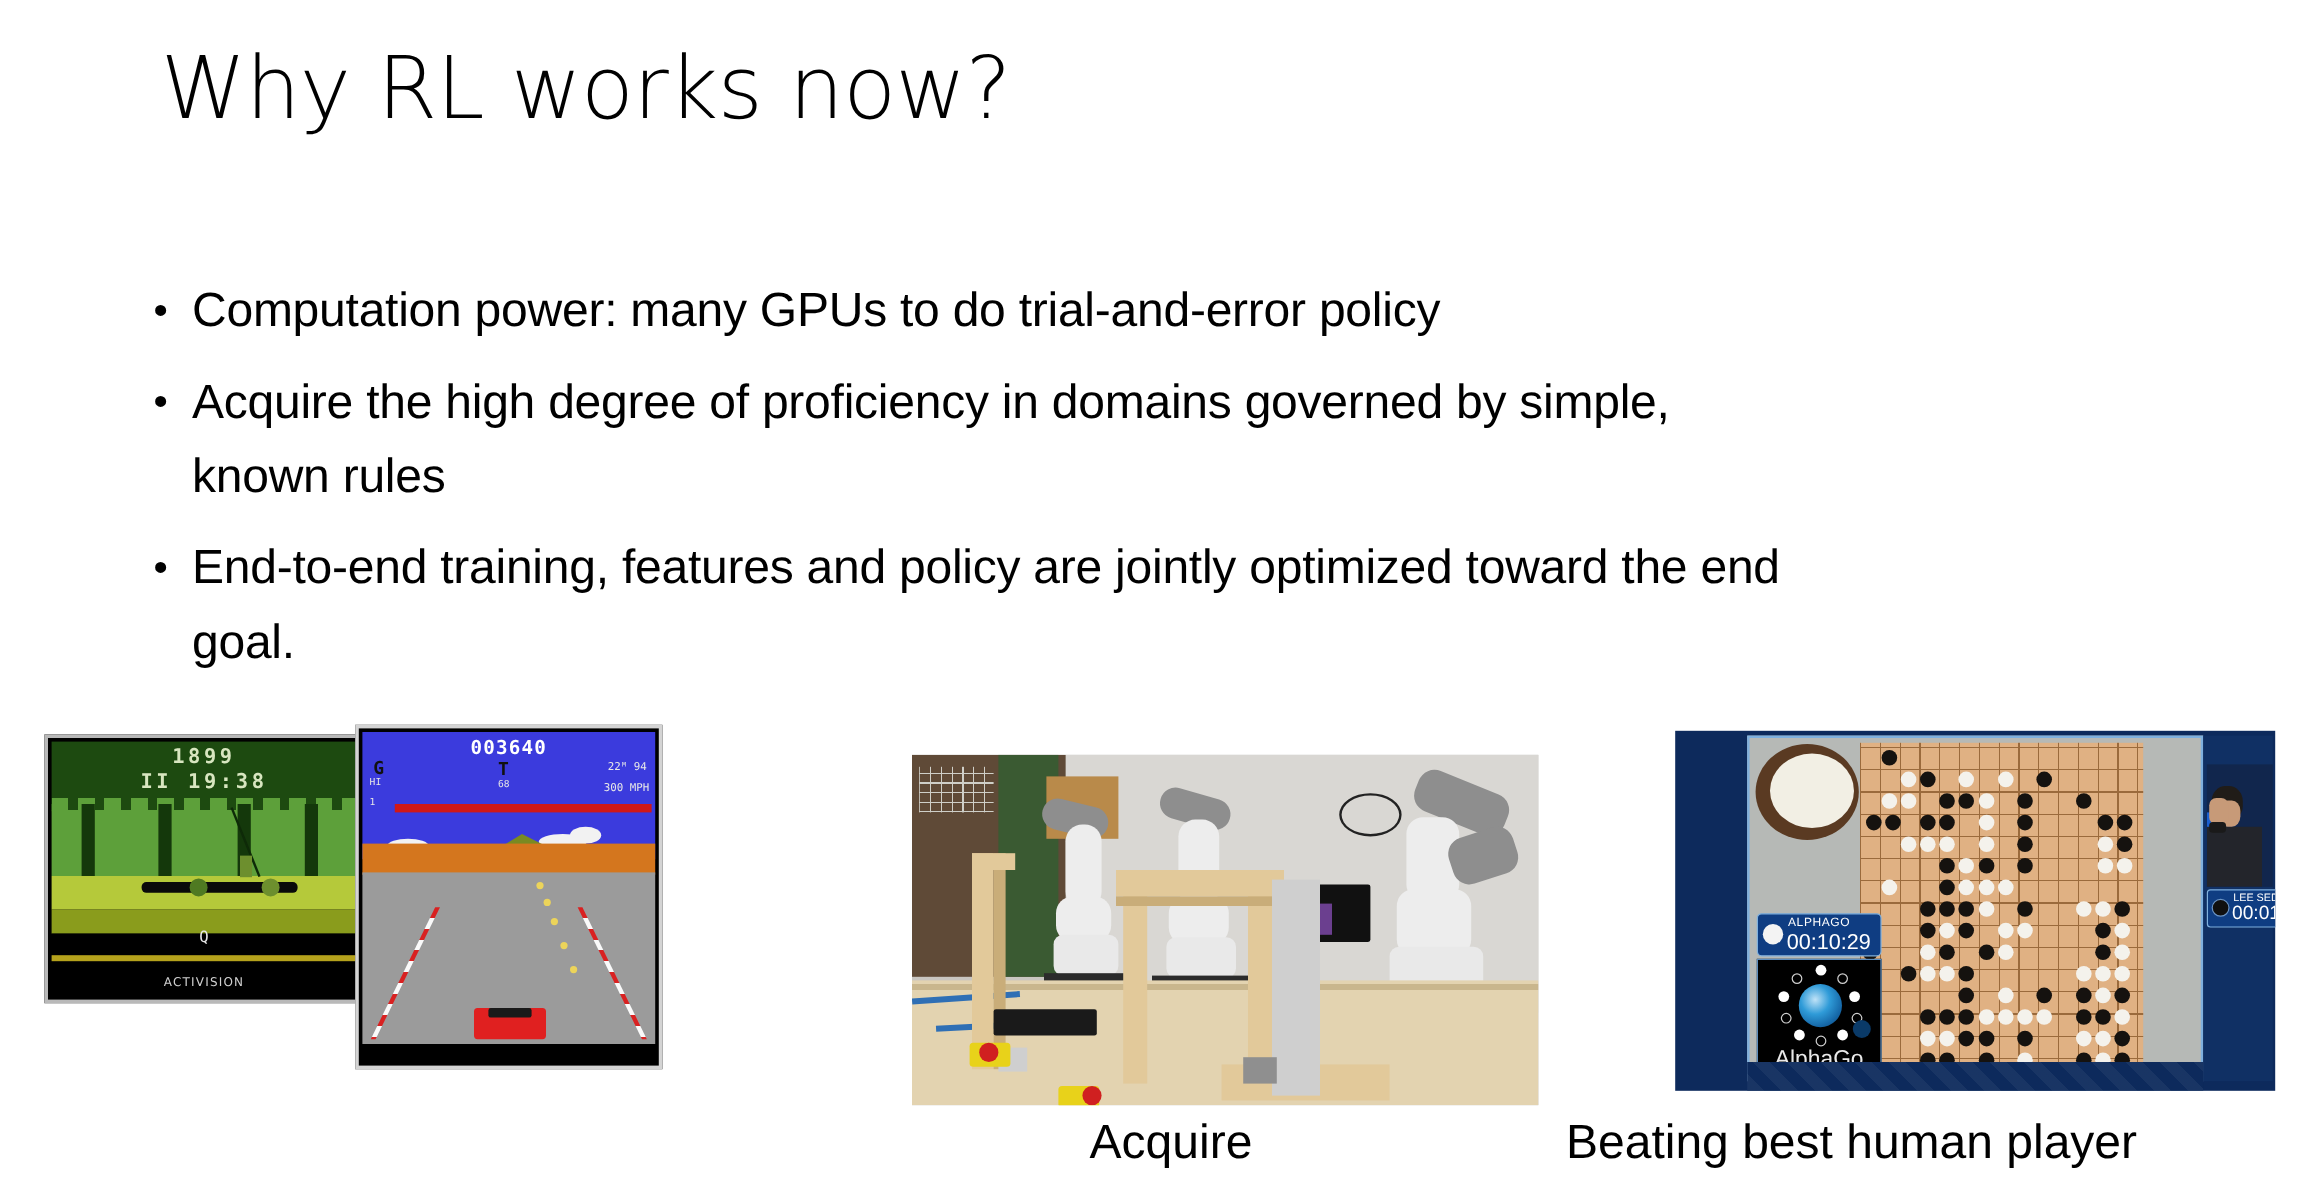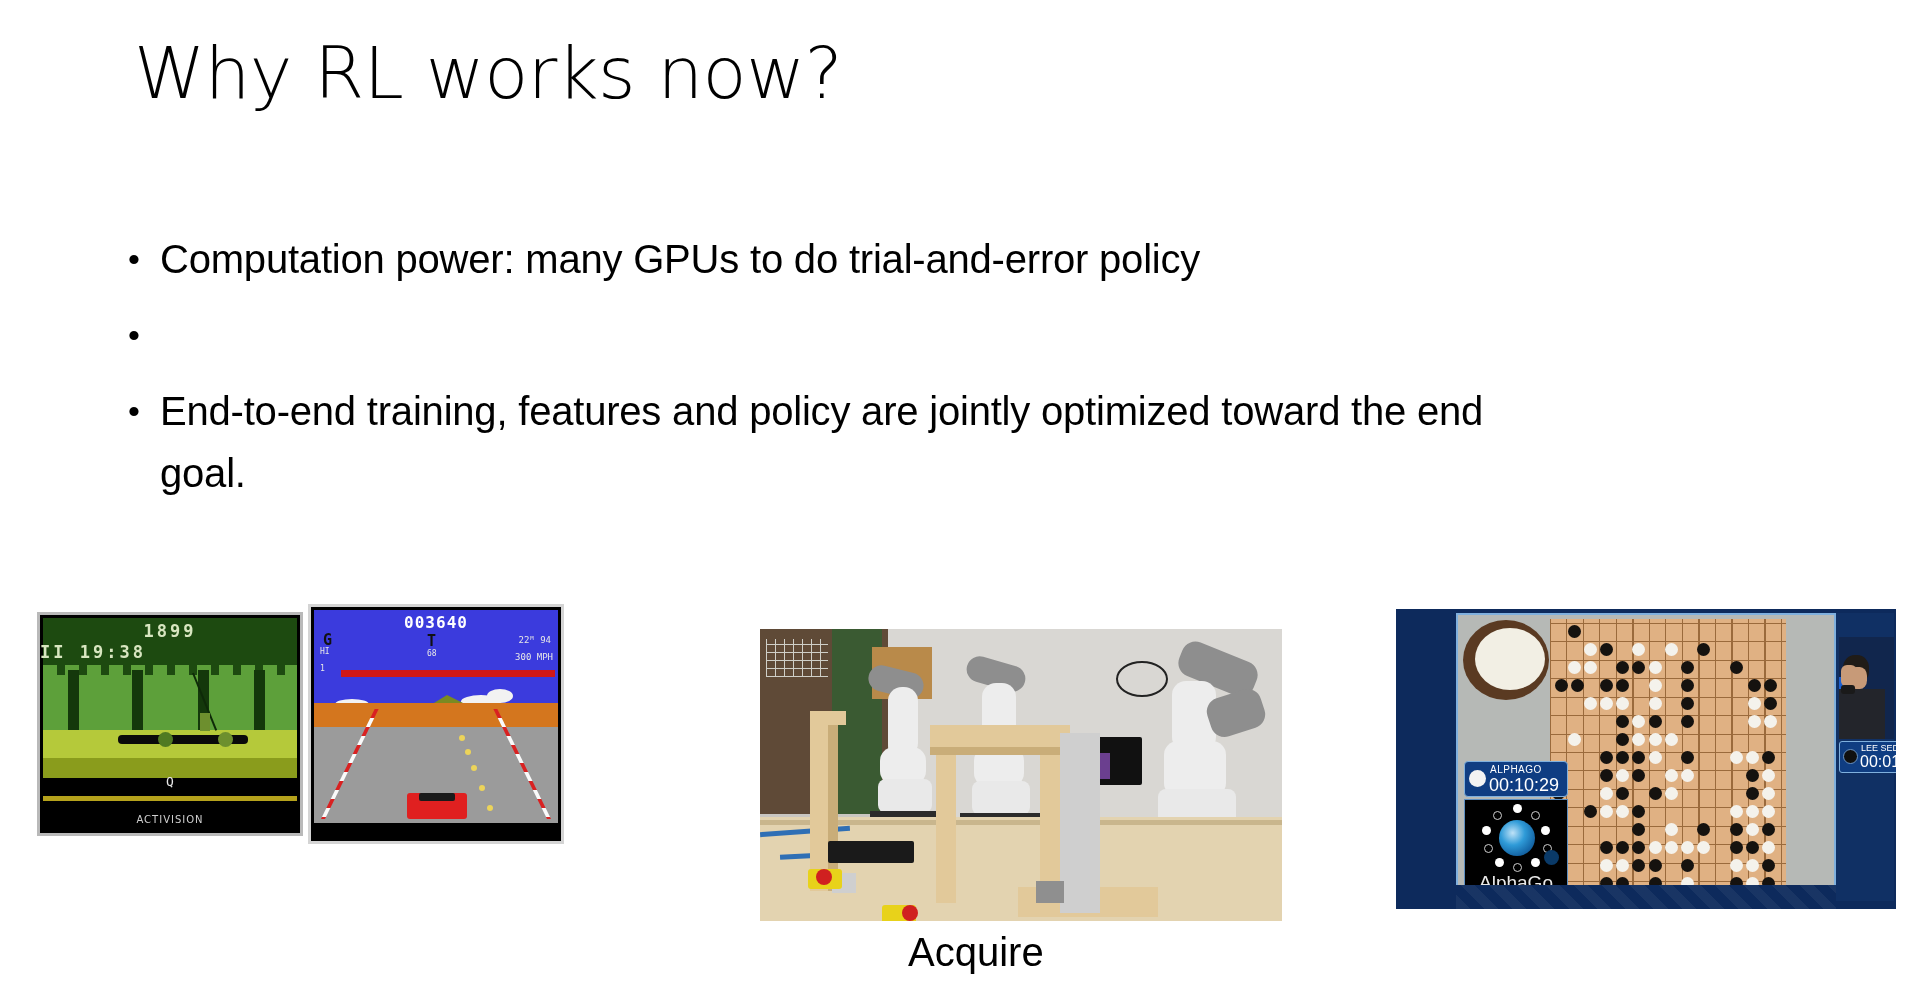--- a/index.html
+++ b/index.html
@@ -80,29 +80,29 @@
   .a1-ground2{ position:absolute; left:3px; top:143px; right:3px; height:20px; background:#8a9c1c; }
   .a1-black{ position:absolute; left:3px; top:163px; right:3px; bottom:3px; background:#000; }
   .a1-log  { position:absolute; left:78px; top:120px; width:130px; height:9px; background:#0a0a0a; border-radius:4px;}
   .a1-roll1{ position:absolute; left:118px; top:117px; width:15px; height:15px; background:#4f7a22; border-radius:50%;}
   .a1-roll2{ position:absolute; left:178px; top:117px; width:15px; height:15px; background:#6d8f2e; border-radius:50%;}
   .a1-vine { position:absolute; left:152px; top:58px; width:2px; height:62px; background:#0e2a08; transform:rotate(-22deg); transform-origin:top;}
   .a1-player{ position:absolute; left:160px; top:98px; width:10px; height:18px; background:#6d8f2e;}
   .a1-bar  { position:absolute; left:3px; bottom:32px; right:3px; height:5px; background:#b5a21c; }
   .a1-score{ position:absolute; left:0; top:6px; width:100%; text-align:center; color:#d8e6c0;
       font-family:"DejaVu Sans Mono", monospace; font-size:17px; font-weight:bold; letter-spacing:3px;}
-  .a1-timer{ position:absolute; left:0; top:27px; width:100%; text-align:left; color:#d8e6c0;
+  .a1-timer{ position:absolute; left:0; top:27px; width:100%; text-align:center; color:#d8e6c0;
       font-family:"DejaVu Sans Mono", monospace; font-size:17px; font-weight:bold; letter-spacing:3px;}
   .a1-logo { position:absolute; left:0; bottom:8px; width:100%; text-align:center; color:#cfcfcf;
       font-family:"DejaVu Sans", sans-serif; font-size:10px; letter-spacing:1px;}
   .a1-life { position:absolute; left:0; bottom:44px; width:100%; text-align:center; color:#e8e8e8;
       font-family:"DejaVu Sans Mono", monospace; font-size:13px;}
 
   
-  #atari2 { left: 308px; top: 604px; width: 256px; height: 240px; background:#000; border:3px solid #d4d4d4; }
+  #atari2 { left: 296px; top: 604px; width: 256px; height: 287px; background:#000; border:3px solid #d4d4d4; }
   .a2-sky  { position:absolute; left:3px; top:3px; right:3px; height:106px; background:#3b3bdd; }
   .a2-hills{ position:absolute; left:3px; top:96px; right:3px; height:26px; background:#d4761e; }
   .a2-hillpk{ position:absolute; left:100px; top:88px; width:80px; height:22px; background:#7a8a22;
       clip-path: polygon(0 100%, 45% 0, 100% 100%); }
   .a2-road { position:absolute; left:3px; top:120px; right:3px; bottom:18px; background:#9b9b9b; }
   .a2-redline{ position:absolute; left:30px; top:63px; right:6px; height:7px; background:#d01818; }
   .a2-score{ position:absolute; left:0; top:6px; width:100%; text-align:center; color:#fff;
       font-family:"DejaVu Sans Mono", monospace; font-size:16px; font-weight:bold; letter-spacing:1px;}
   .a2-g    { position:absolute; left:12px; top:24px; color:#111; font-size:15px; font-weight:bold;
       font-family:"DejaVu Sans Mono", monospace;}
@@ -207,20 +207,21 @@
 
   <div id="title">Why RL works now?</div>
 
   <div id="bullets">
     <div class="bullet">
       <div class="bullet-dot">•</div>
       <div class="bullet-text">Computation power: many GPUs to do trial-and-error policy</div>
     </div>
     <div class="bullet">
       <div class="bullet-dot">•</div>
+      <div class="bullet-text" style="max-width:1240px">Acquire the high degree of proficiency in domains governed by simple, known rules</div>
     </div>
     <div class="bullet">
       <div class="bullet-dot">•</div>
       <div class="bullet-text" style="max-width:1340px">End-to-end training, features and policy are jointly optimized toward the end goal.</div>
     </div>
   </div>
 
   <div id="figures">
 
     <div class="fig" id="atari1">
@@ -476,15 +477,16 @@
       </div>
       <div class="g-timer2">
         <div class="g-t2Dot"></div>
         <div class="g-t2Name">LEE SEDOL</div>
         <div class="g-t2Time">00:01:00</div>
       </div>
       <div class="g-pattern"></div>
     </div>
 
     <div class="caption" style="left:908px; top:930px;">Acquire</div>
+    <div class="caption" style="left:1305px; top:930px;">Beating best human player</div>
 
   </div>
 </div>
 
 </body></html>

